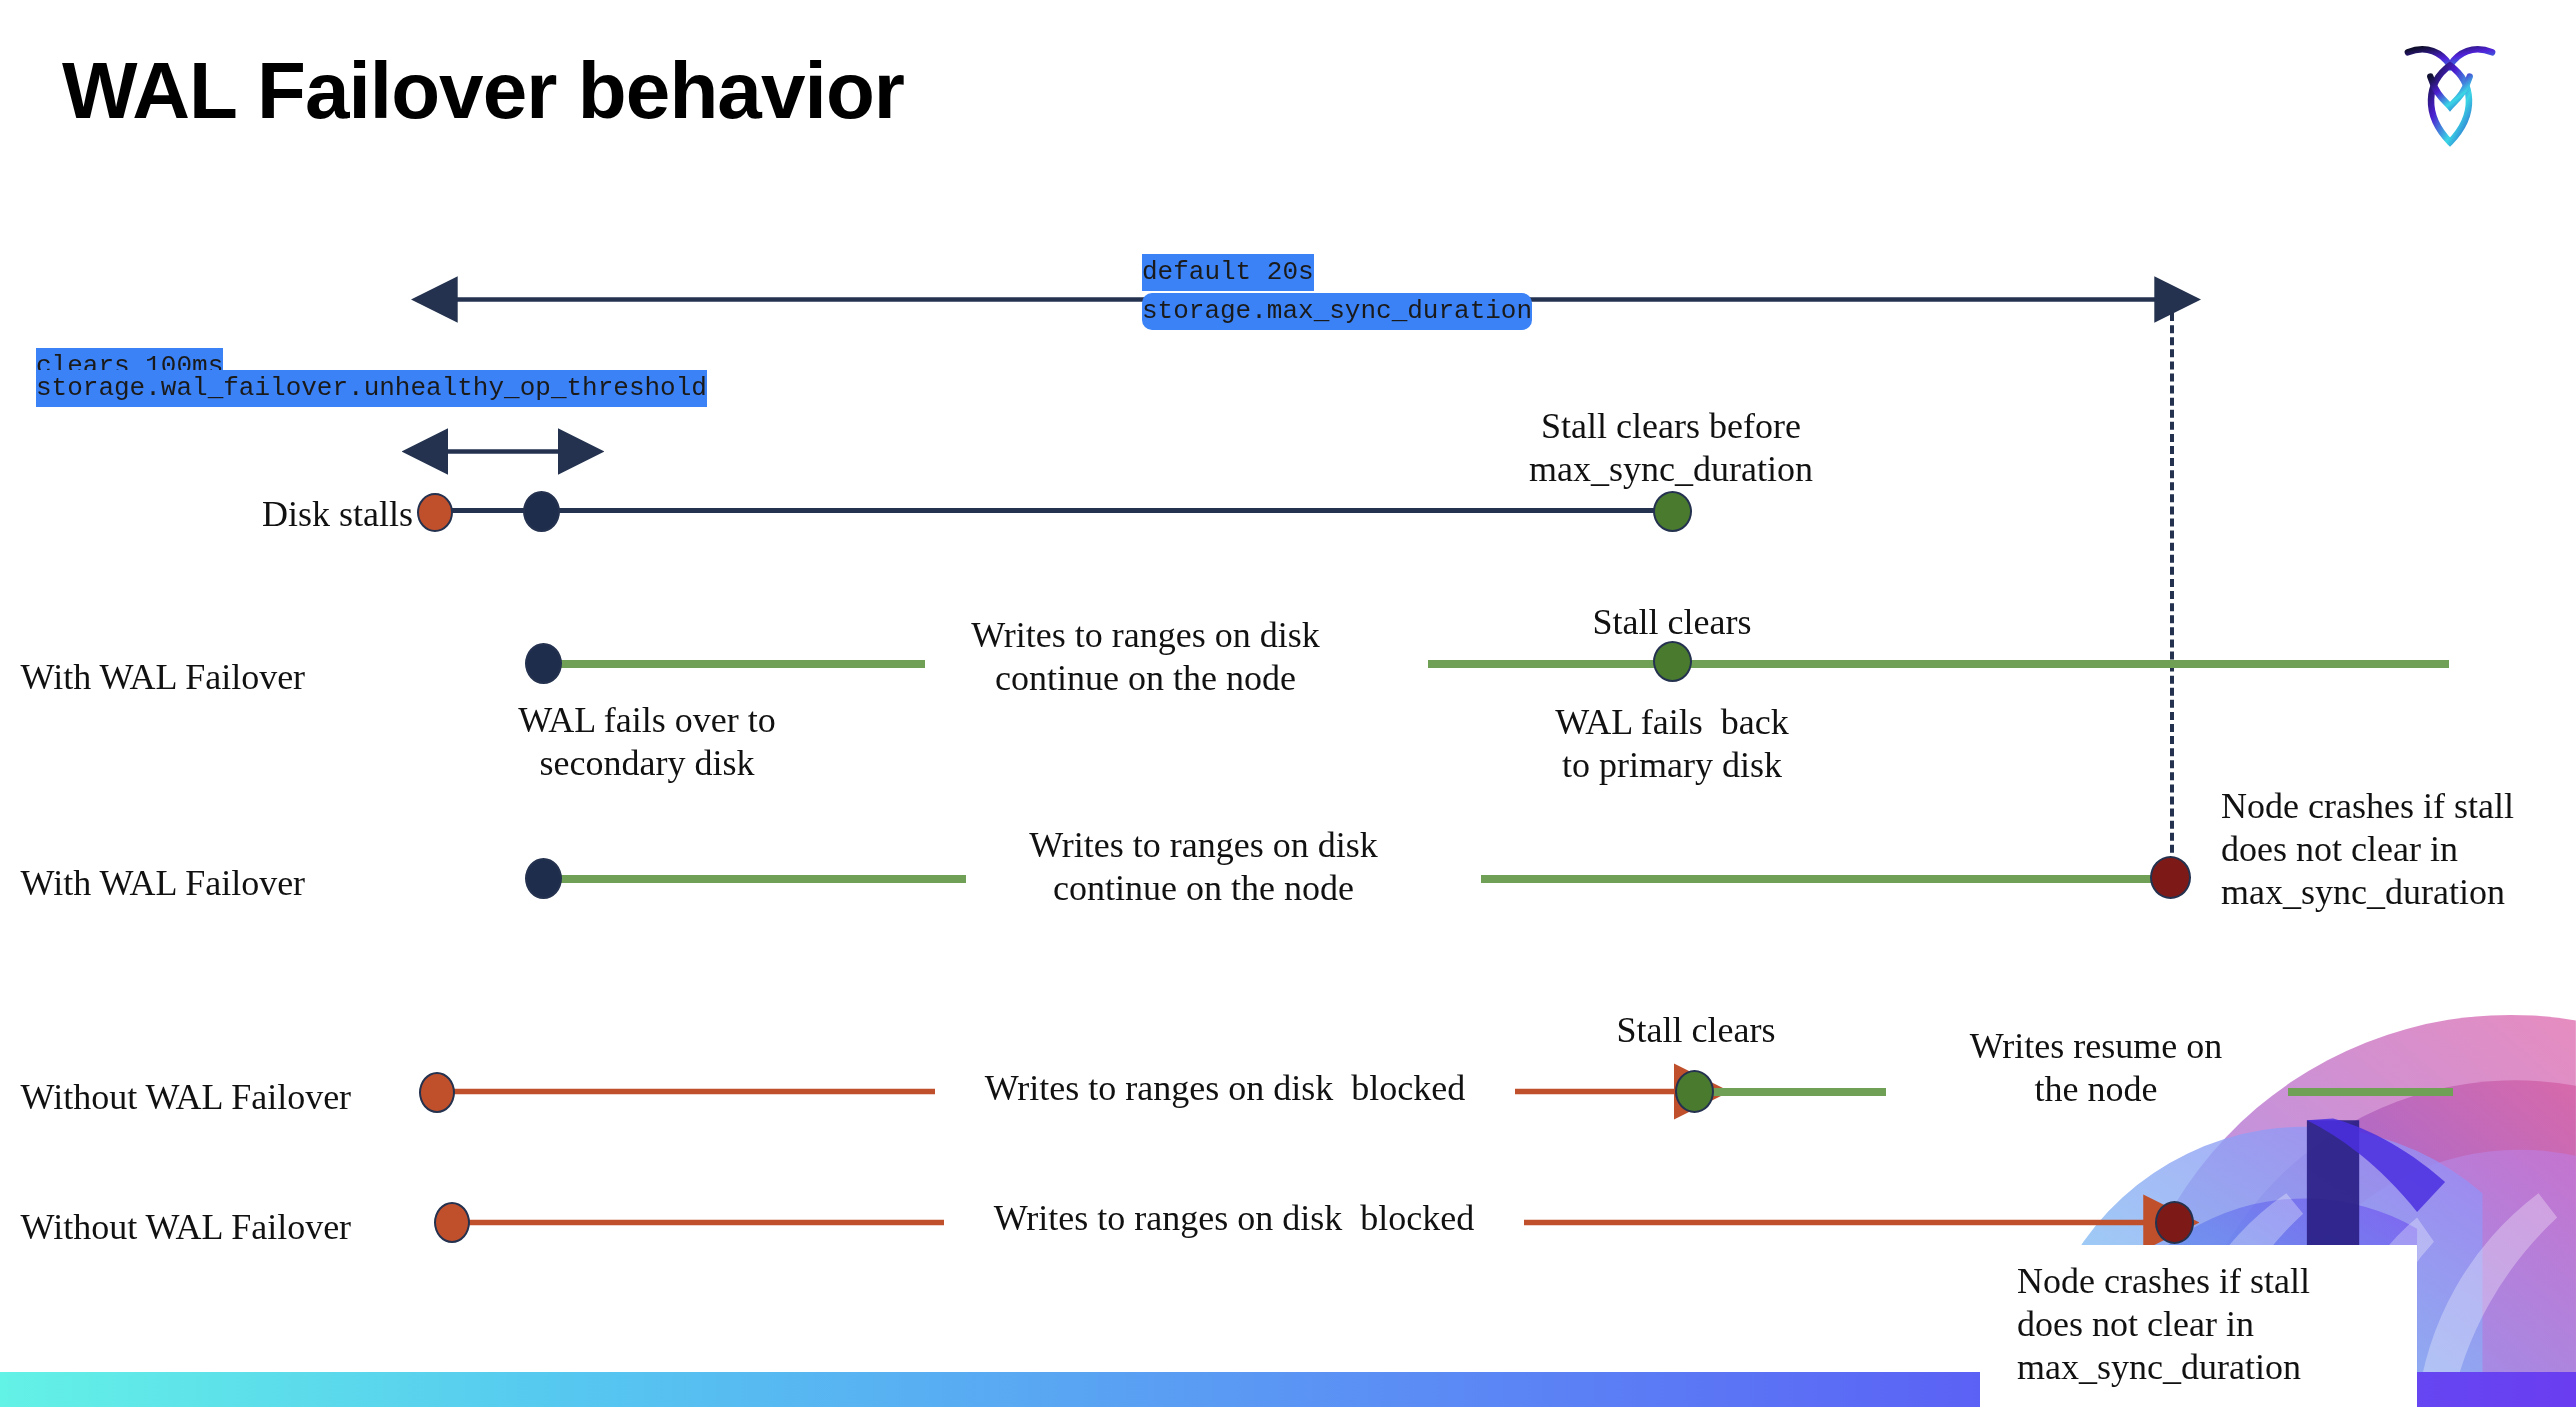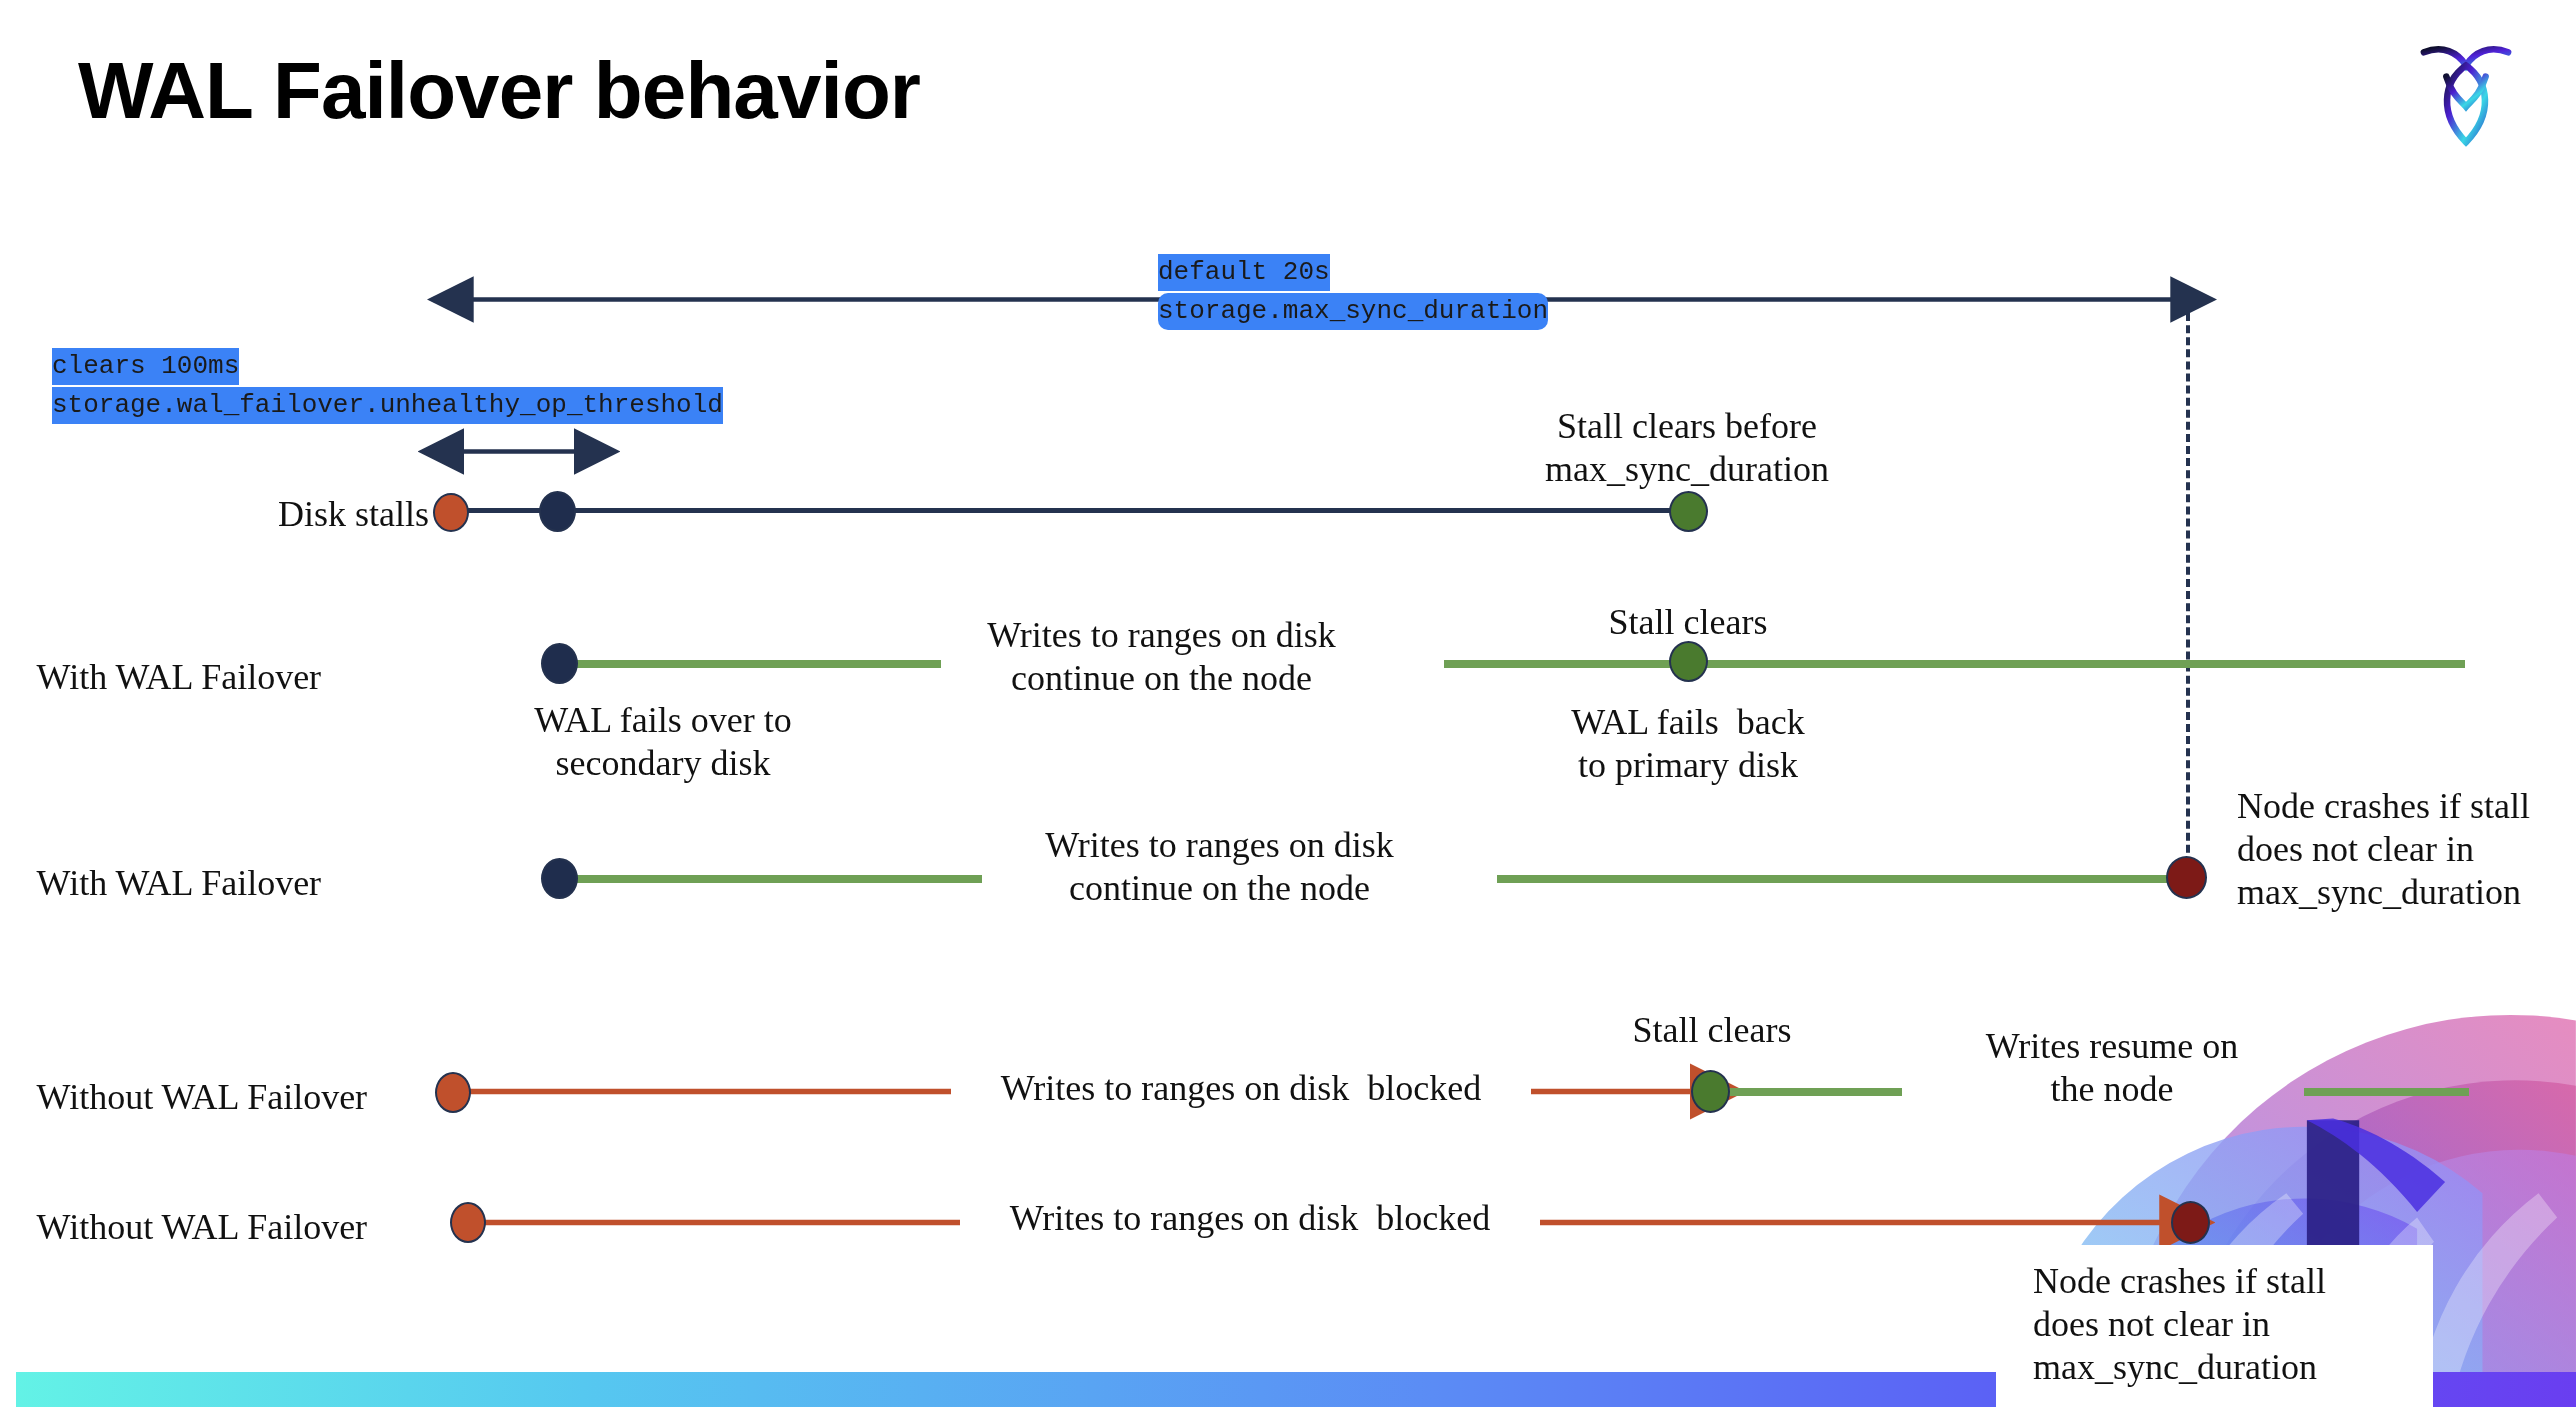--- a/index.html
+++ b/index.html
@@ -4,21 +4,21 @@
 <title>WAL Failover behavior</title>
 <style>
   html,body{margin:0;padding:0;}
   body{
     width:2576px;height:1408px;
     background:#ffffff;
     font-family:"Liberation Sans", sans-serif;
     overflow:hidden;
     position:relative;
   }
-  .slide{position:absolute;inset:0;overflow:hidden;margin-left:16px;}
+  .slide{position:absolute;inset:0;overflow:hidden;}
 
   
   .title{
     position:absolute;left:62px;top:49px;
     font-size:80px;font-weight:bold;color:#000000;
     letter-spacing:-0.9px;line-height:1.05;
     white-space:nowrap;
   }
 
   
@@ -163,21 +163,21 @@
         </marker>
       </defs>
       <line x1="30" y1="25" x2="1855" y2="25" stroke="#24324f" stroke-width="5" marker-start="url(#ahL)" marker-end="url(#ahR)"></line>
     </svg>
   </div>
 
   <div class="code" style="left:1142px;top:254px;">default 20s</div>
   <div class="code" style="left:1142px;top:293px;border-radius:10px;">storage.max_sync_duration</div>
 
   <div class="code" style="left:36px;top:348px;">clears 100ms</div>
-  <div class="code" style="left:36px;top:387px;text-align:center;">storage.wal_failover.unhealthy_op_threshold</div>
+  <div class="code" style="left:36px;top:370px;text-align:center;">storage.wal_failover.unhealthy_op_threshold</div>
 
   <div style="position:absolute;left:421px;top:430px;width:164px;height:43px;">
     <svg width="164" height="43" viewBox="0 0 175 46">
       <defs>
         <marker id="bhL" markerWidth="10" markerHeight="10" refX="9" refY="5" orient="auto" markerUnits="strokeWidth">
           <path d="M10,0 L10,10 L0,5 Z" fill="#24324f"></path>
         </marker>
         <marker id="bhR" markerWidth="10" markerHeight="10" refX="1" refY="5" orient="auto" markerUnits="strokeWidth">
           <path d="M0,0 L0,10 L10,5 Z" fill="#24324f"></path>
         </marker>

